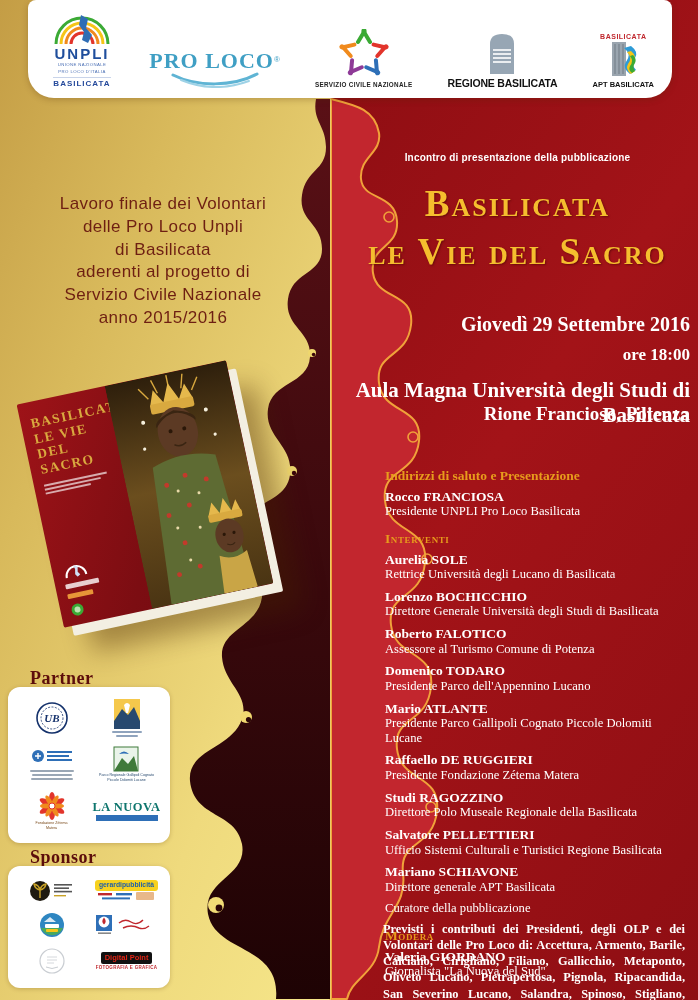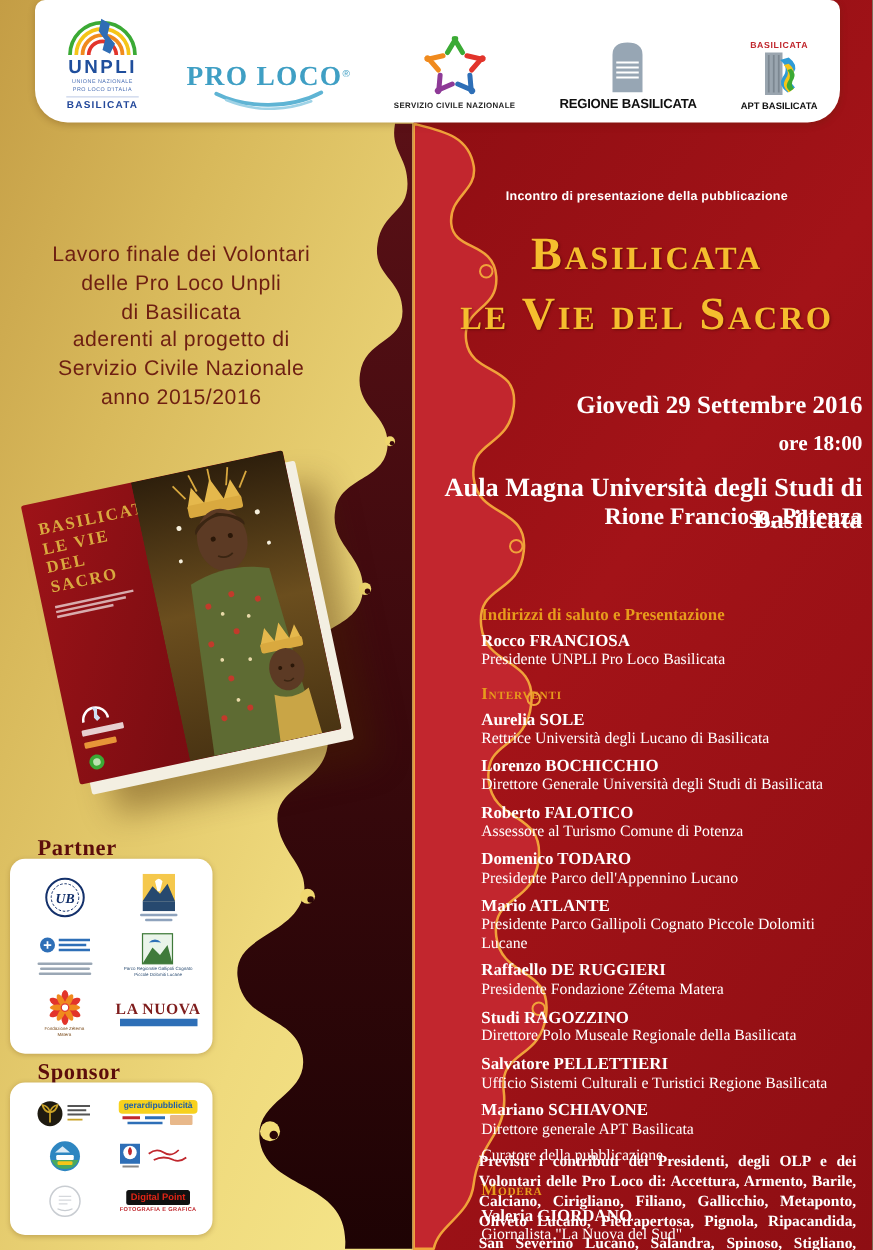--- a/index.html
+++ b/index.html
@@ -25,21 +25,21 @@
   .unpli-title{color:#1F4E9C;font-weight:bold;font-size:15px;letter-spacing:2px;margin-top:1px;}
   .unpli-sub{color:#4A6FB5;font-size:4.3px;letter-spacing:.4px;margin-top:2px;}
   .unpli-region{color:#24499B;font-weight:bold;font-size:8px;letter-spacing:1px;margin-top:3px;border-top:1px solid #c9d4ea;padding-top:2px;}
   .proloco-title{color:#3F9FC4;font-family:"Liberation Serif",serif;font-size:22px;letter-spacing:1px;font-weight:bold;}
   .proloco-reg{font-size:8px;vertical-align:super;color:#3F9FC4;}
   .hcaption{font-size:6.3px;font-weight:bold;color:#222;letter-spacing:.3px;margin-top:3px;}
   .regione-caption{font-size:10.5px;font-weight:bold;color:#111;letter-spacing:-0.2px;margin-top:4px;}
   .apt-top{color:#C0272D;font-weight:bold;font-size:7px;letter-spacing:.5px;}
   .apt-caption{font-size:7.5px;font-weight:bold;color:#111;margin-top:3px;}
   
-  .intro{left:2px;top:193px;width:286px;text-align:center;z-index:3;
+  .intro{left:20px;top:193px;width:286px;text-align:center;z-index:3;
     color:#6E1F12;font-size:17px;line-height:1.34;letter-spacing:.4px;}
   .book{left:38px;top:380px;width:214px;height:228px;transform:rotate(-12deg);z-index:3;}
   .book-pages{position:absolute;inset:0;background:#F3EFE2;border-radius:2px;
     transform:translate(8px,10px);box-shadow:16px 20px 26px rgba(70,35,0,.4);}
   .book-cover{position:absolute;inset:0;border-radius:2px;display:flex;overflow:hidden;
     background:linear-gradient(115deg,#9E1318 0%,#7C0D12 55%,#6E0A0F 100%);}
   .cover-left{width:42%;padding:14px 4px 8px 10px;box-sizing:border-box;display:flex;flex-direction:column;}
   .cover-title{color:#D9A93F;font-family:"Liberation Serif",serif;font-weight:bold;
     font-size:13.5px;letter-spacing:1.5px;line-height:1.15;}
   .cover-subline{height:2px;background:rgba(255,255,255,.65);margin:2px 0;width:90%;}
@@ -49,21 +49,21 @@
   .cover-right{width:58%;}
   
   .side-heading{font-family:"Liberation Serif",serif;font-size:18px;color:#5C0D0B;
     font-weight:600;z-index:3;letter-spacing:.5px;}
   .white-box{background:#fff;border-radius:12px;z-index:3;box-shadow:0 1px 4px rgba(90,50,0,.25);
     display:grid;grid-template-columns:1fr 1fr;align-items:center;justify-items:center;
     padding:8px 6px;box-sizing:border-box;}
   .plogo{display:flex;flex-direction:column;align-items:center;line-height:1;}
   .microcap{font-size:3.6px;color:#27496F;margin-top:2px;text-align:center;}
   .microbar{height:2px;background:#8fa3bd;border-radius:1px;margin-top:2px;}
-  .lanuova-text{font-family:"Liberation Serif",serif;font-weight:bold;font-size:12.5px;color:#7f1d1d;letter-spacing:.5px;}
+  .lanuova-text{font-family:"Liberation Serif",serif;font-weight:bold;font-size:12.5px;color:#0f766e;letter-spacing:.5px;}
   .lanuova-bar{width:62px;height:6px;background:#2E6FB7;margin-top:1px;}
   .gerardi{background:#F7D11E;border-radius:3px;padding:2px 4px;font-size:6.8px;font-weight:bold;color:#1F5FA8;}
   .dpoint{background:#111;border-radius:2px;padding:2px 4px;font-size:7.5px;font-weight:bold;color:#E02516;}
   .dpoint-cap{font-size:4.5px;color:#C0272D;font-weight:bold;margin-top:2px;letter-spacing:.3px;}
   
   .rcontent{left:345px;top:0;width:345px;z-index:3;color:#fff;}
   .kicker{position:absolute;left:0;top:152px;width:100%;text-align:center;
     font-size:10px;font-weight:bold;letter-spacing:.2px;}
   .big-title{position:absolute;left:0;width:100%;text-align:center;
     font-family:"Liberation Serif",serif;font-weight:bold;font-variant:small-caps;
@@ -434,21 +434,21 @@
   <div class="abs rcontent" style="height:1000px;">
     <div class="kicker">Incontro di presentazione della pubblicazione</div>
     <div class="big-title t1">Basilicata</div>
     <div class="big-title t2">le Vie del Sacro</div>
     <div class="when w-date">Giovedì 29 Settembre 2016</div>
     <div class="when w-time">ore 18:00</div>
     <div class="when w-venue">Aula Magna Università degli Studi di Basilicata</div>
     <div class="when w-city">Rione Francioso, Potenza</div>
 
     <div class="prog">
-      <div class="prog-head" style="margin-top:16px">Indirizzi di saluto e Presentazione</div>
+      <div class="prog-head" style="margin-top:0">Indirizzi di saluto e Presentazione</div>
       <div class="speaker">
         <div class="name">Rocco FRANCIOSA</div>
         <div class="role">Presidente UNPLI Pro Loco Basilicata</div>
       </div>
 
       <div class="prog-head sc">Interventi</div>
       <div class="speaker">
         <div class="name">Aurelia SOLE</div>
         <div class="role">Rettrice Università degli Lucano di Basilicata</div>
       </div>

